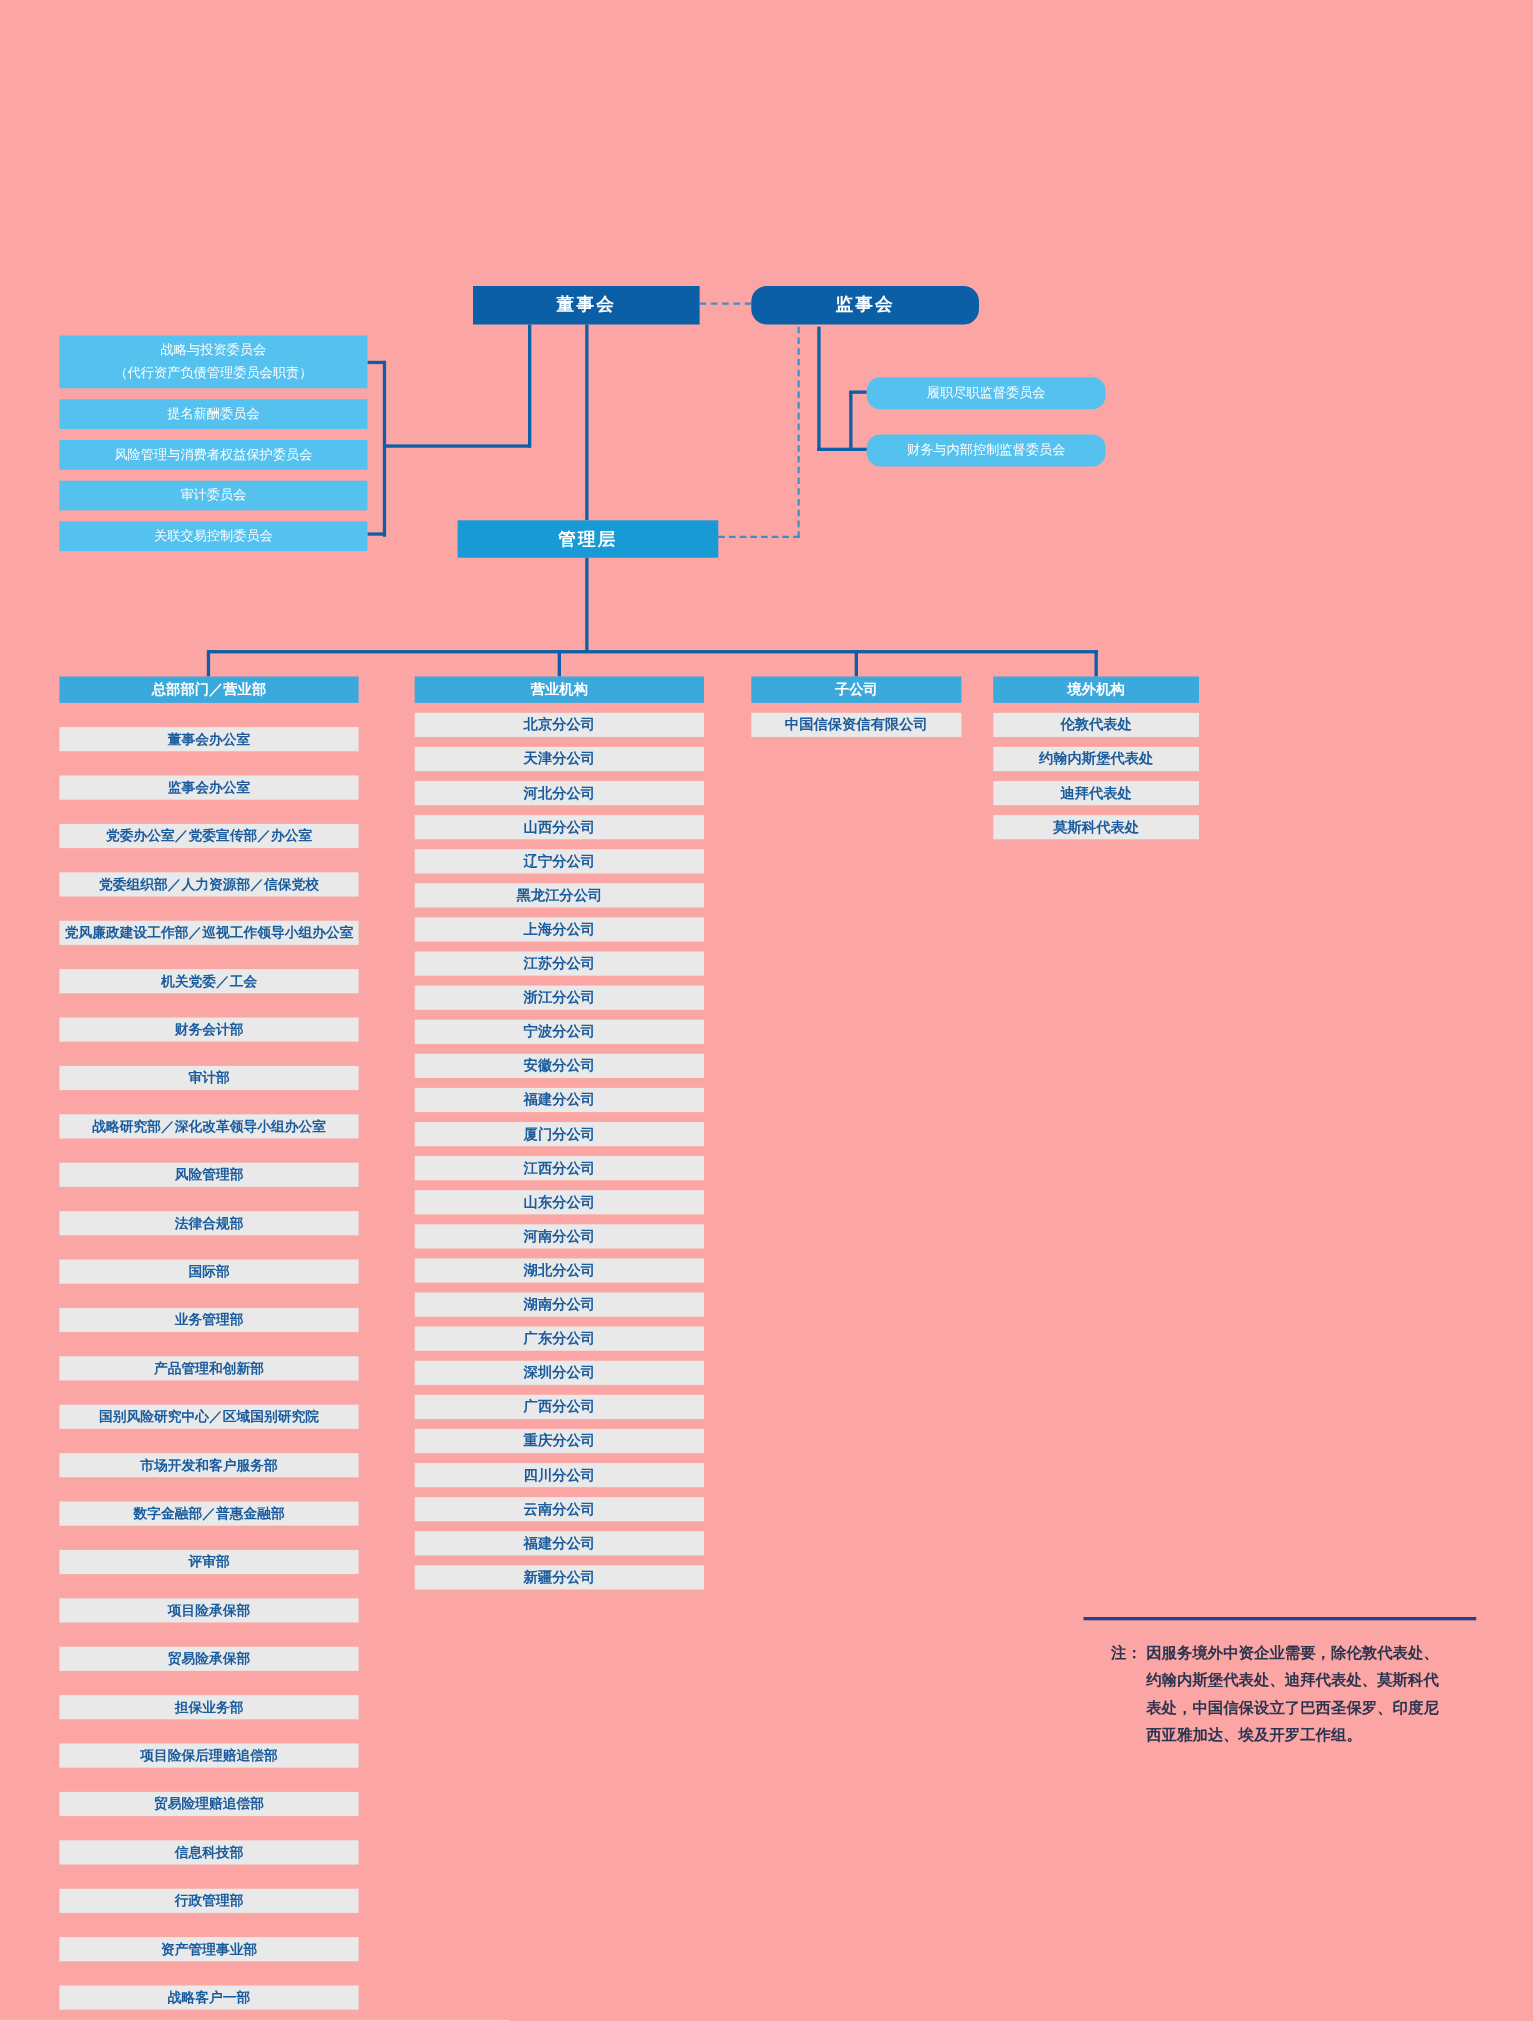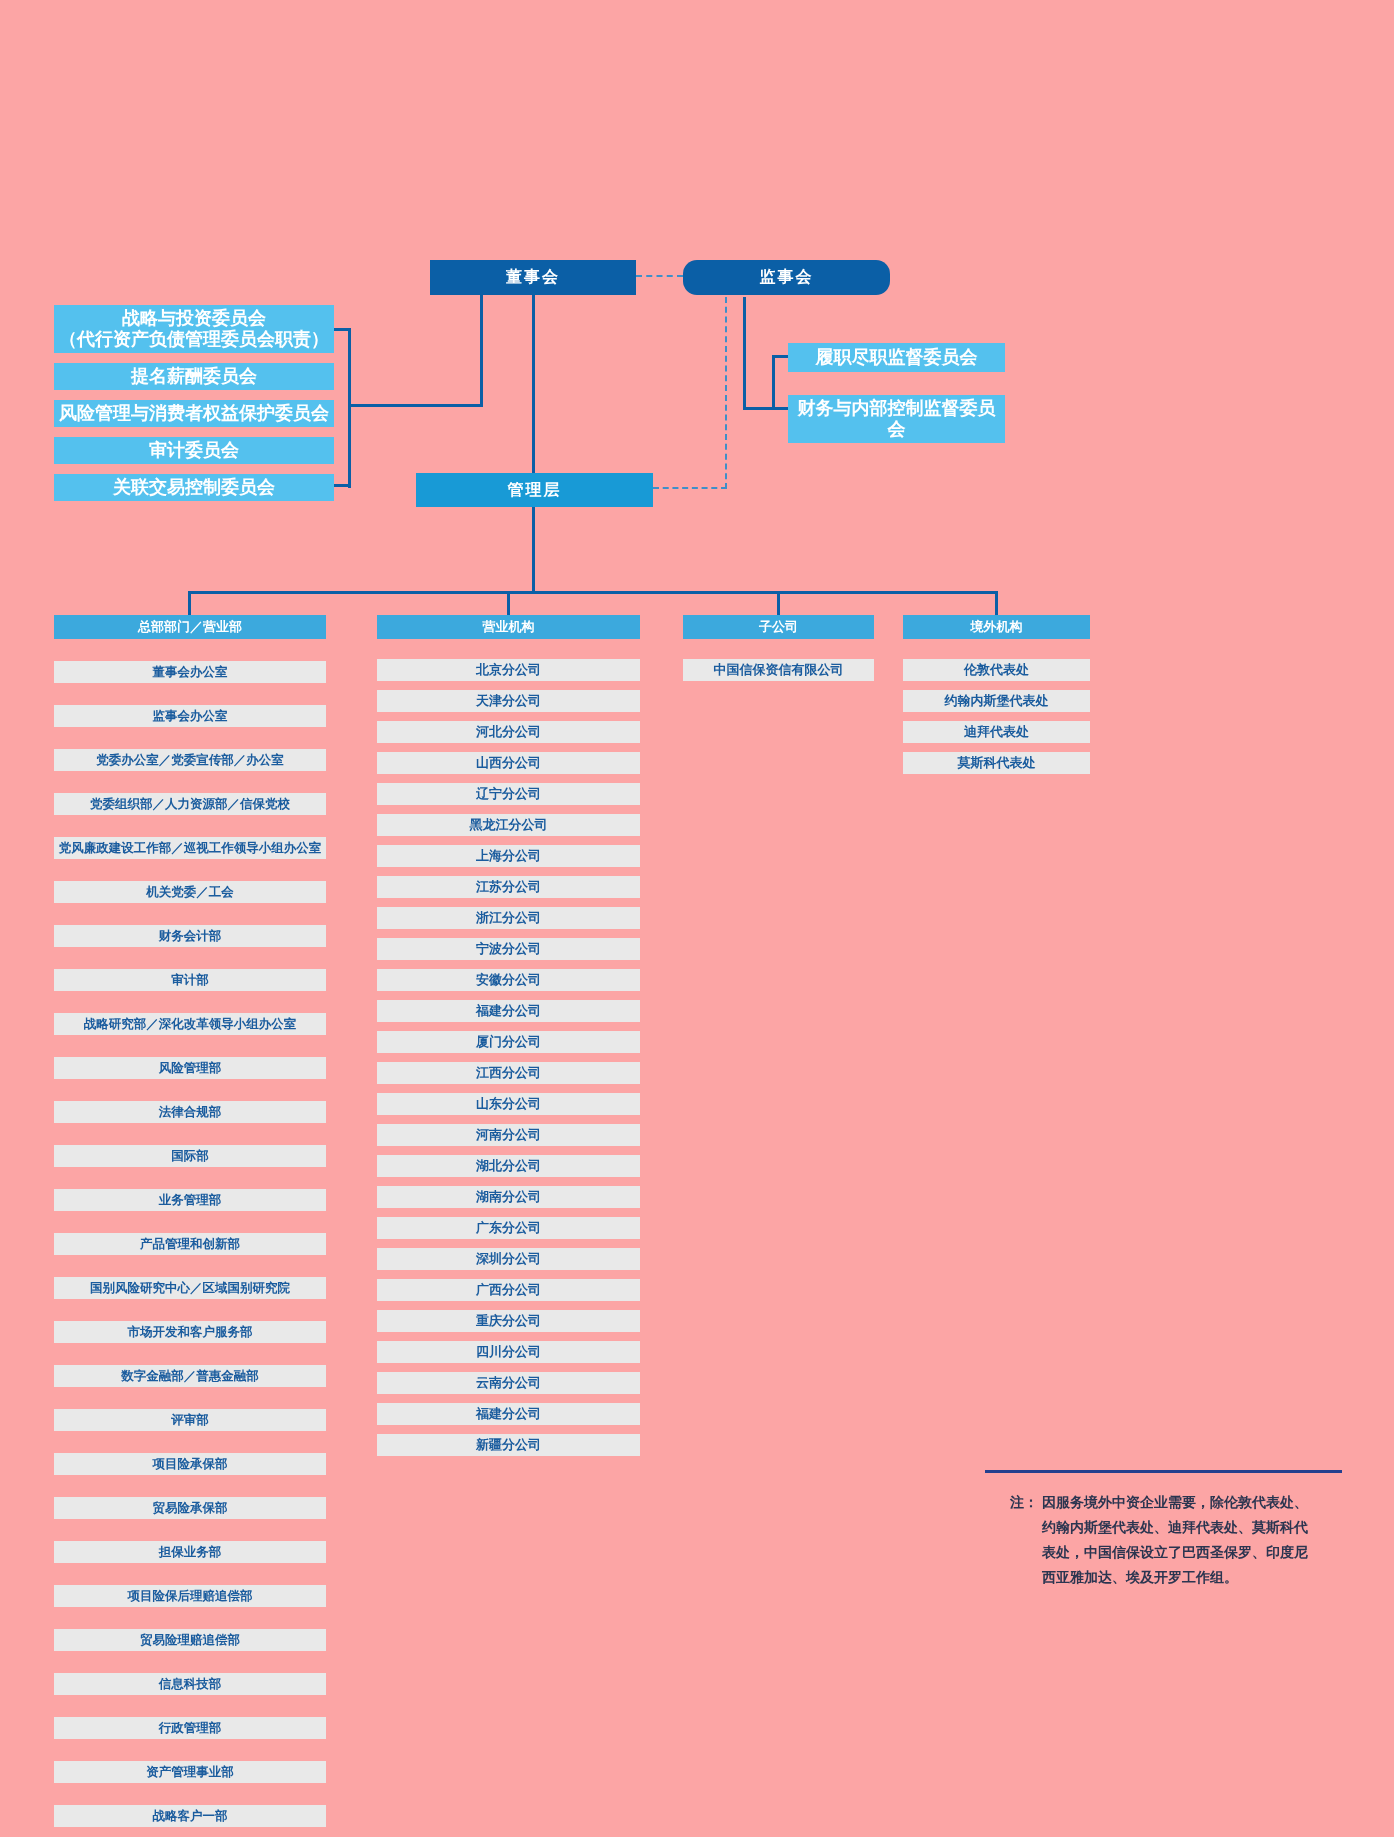--- a/index.html
+++ b/index.html
@@ -28,42 +28,42 @@
     font-weight:bold;
     font-size:16px;
     display:flex;align-items:center;justify-content:center;
     letter-spacing:2px;
   }
   
   .committee-list{position:absolute;}
   .box-lblue{
     background:var(--color-lightblue,#54c1ee);
     color:#fff;
-    font-weight:bold;
-    font-size:18px;
+    font-weight:normal;
+    font-size:12px;
     line-height:21px;
     text-align:center;
     white-space:pre-line;
     display:flex;align-items:center;justify-content:center;
     min-height:26px;
     padding:3px 4px;
     margin-bottom:10px;
     box-sizing:border-box;
   }
-  .sup-list .box-lblue{min-height:29px;margin-bottom:23px;}
+  .sup-list .box-lblue{min-height:29px;margin-bottom:23px;border-radius:12px;}
   
   .org-col{position:absolute;}
   .col-header{
     background:var(--color-header,#3ca9dd);
     color:#fff;
     font-weight:bold;
     font-size:13px;
     height:24px;
     display:flex;align-items:center;justify-content:center;
-    margin-bottom:20px;
+    margin-bottom:9px;
   }
   .item{
     background:var(--color-itembg,#e9e9e9);
     color:var(--color-itemtext,#1a5c9e);
     font-weight:bold;
     font-size:13px;
     height:22px;
     margin-bottom:9px;
     display:flex;align-items:center;justify-content:center;
     white-space:nowrap;

